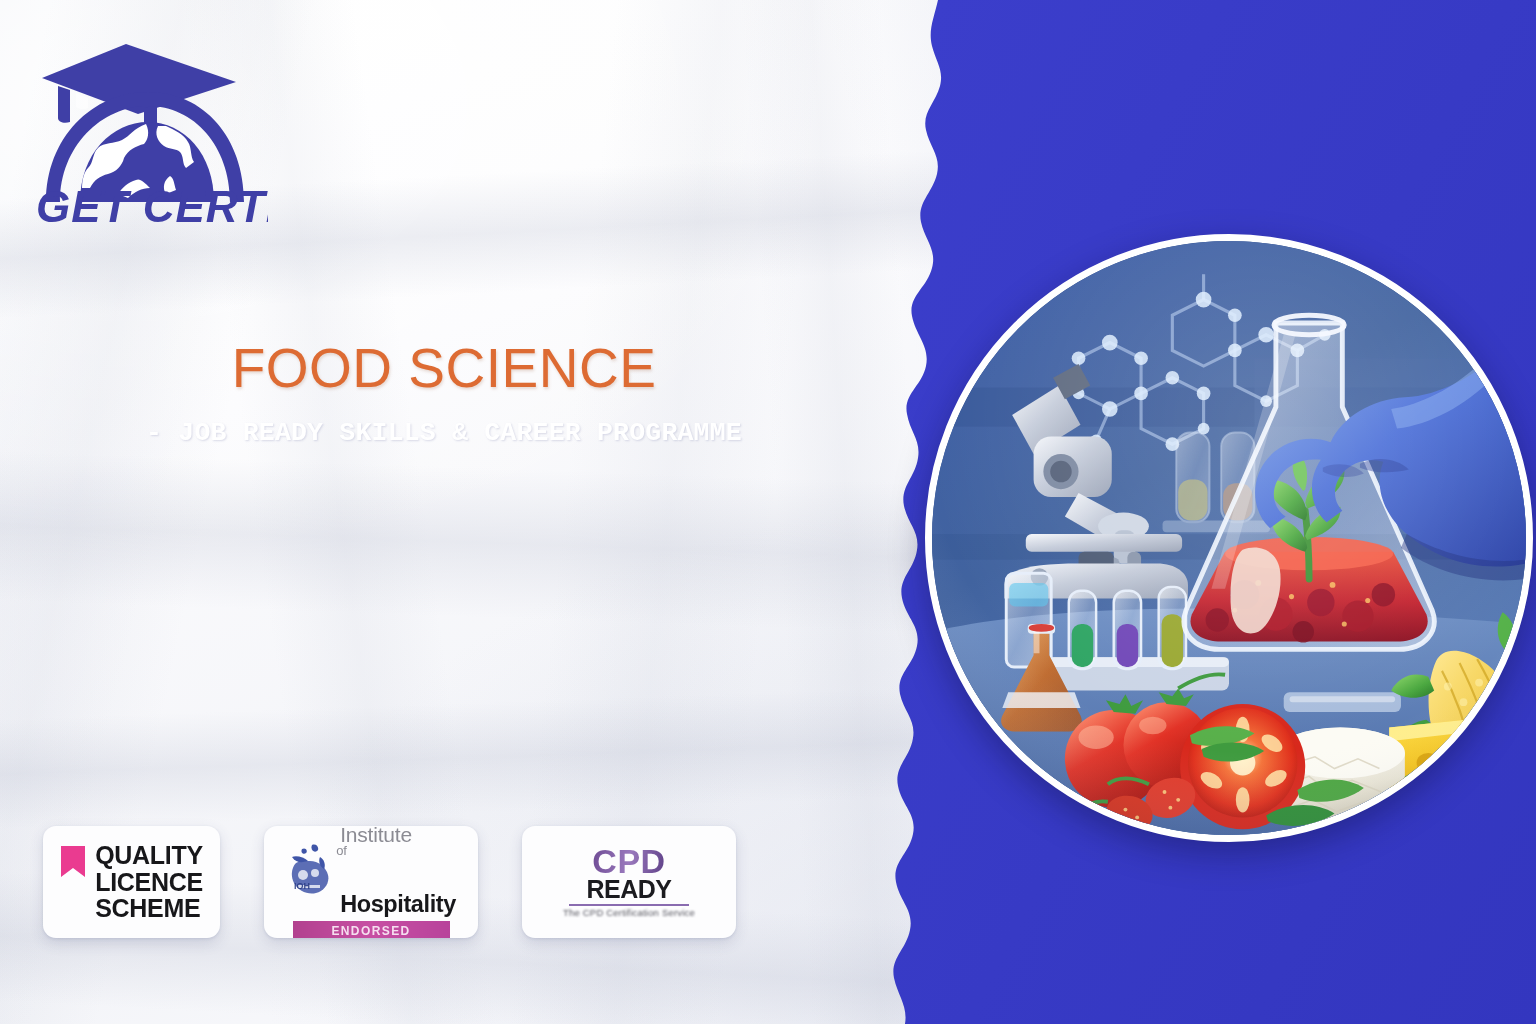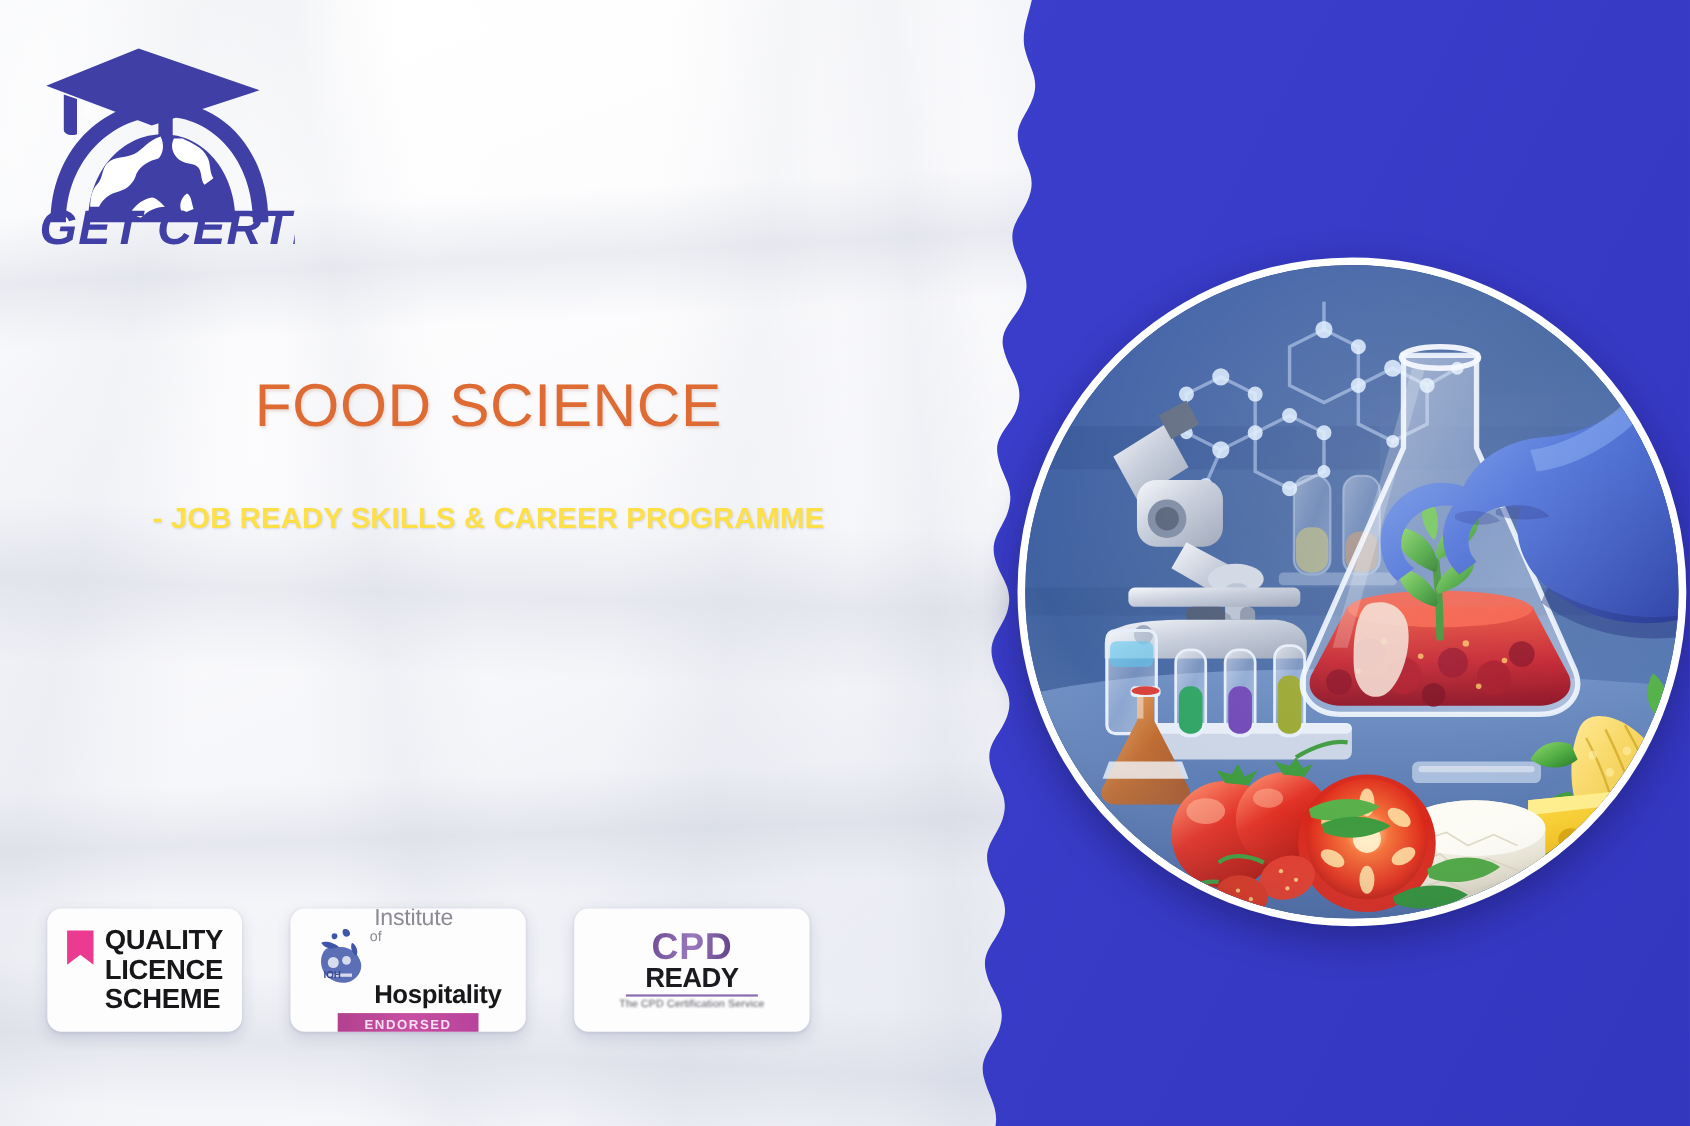--- a/index.html
+++ b/index.html
@@ -54,24 +54,25 @@
     color:#4472c4; line-height:1.05;
     text-shadow:1px 2px 3px rgba(120,130,170,.28);
   }
   .h-food{
     margin-top:44px;
     font-size:55px; font-weight:normal; letter-spacing:.5px;
     color:#dd6b33; line-height:1.05;
     text-shadow:1px 2px 3px rgba(170,120,90,.25);
   }
   .h-sub{
-    margin-top:58px;
+    margin-top:20px;
     font-size:26.5px; font-weight:bold; letter-spacing:.2px;
-    color:#fde047;
+    color:#ffffff;
     text-shadow:1px 1px 2px rgba(120,125,170,.25);
+    font-family:Liberation Mono, monospace;
   }
 
   
   .badges{ position:absolute; left:43px; top:826px; display:flex; gap:44px; }
   .badge{
     background:#fdfdfe; border-radius:13px; height:112px;
     box-shadow:0 5px 14px rgba(60,70,120,.16), 0 1px 3px rgba(60,70,120,.12);
     display:flex; align-items:center; justify-content:center;
     padding:8px 14px; position:relative; overflow:hidden;
   }
@@ -84,21 +85,21 @@
   .qls-text{ font-size:25px; font-weight:bold; line-height:1.06; color:#17171a; letter-spacing:-.3px; }
 
   
   .ioh-inner{ width:100%; display:flex; flex-direction:column; align-items:center; gap:5px; }
   .ioh-top{ display:flex; align-items:center; gap:6px; }
   .ioh-words{ line-height:1.0; }
   .ioh-inst{ font-size:21px; color:#8b8b93; letter-spacing:-.2px; }
   .ioh-hosp{ font-size:23.5px; font-weight:bold; color:#17171a; letter-spacing:-.4px;margin-top:48px; }
   .ioh-of{ font-size:13px; color:#8b8b93; position:absolute; }
   .ioh-endorsed{
-    width:128px; height:19px; background:linear-gradient(90deg,#b2418f,#c74fa3,#b8439b);
+    width:157px; height:19px; background:linear-gradient(90deg,#b2418f,#c74fa3,#b8439b);
     display:flex; align-items:center; justify-content:center;
     color:#f6dff0; font-size:12px; font-weight:bold; letter-spacing:1.4px;
     filter:blur(.55px);
   }
 
   
   .cpd-inner{ display:flex; flex-direction:column; align-items:center;justify-content:flex-end; }
   .cpd-cpd{
     font-size:34px; font-weight:bold; letter-spacing:.5px;
     background:linear-gradient(100deg,#6e4b94,#9a79bd,#5d3f86);

